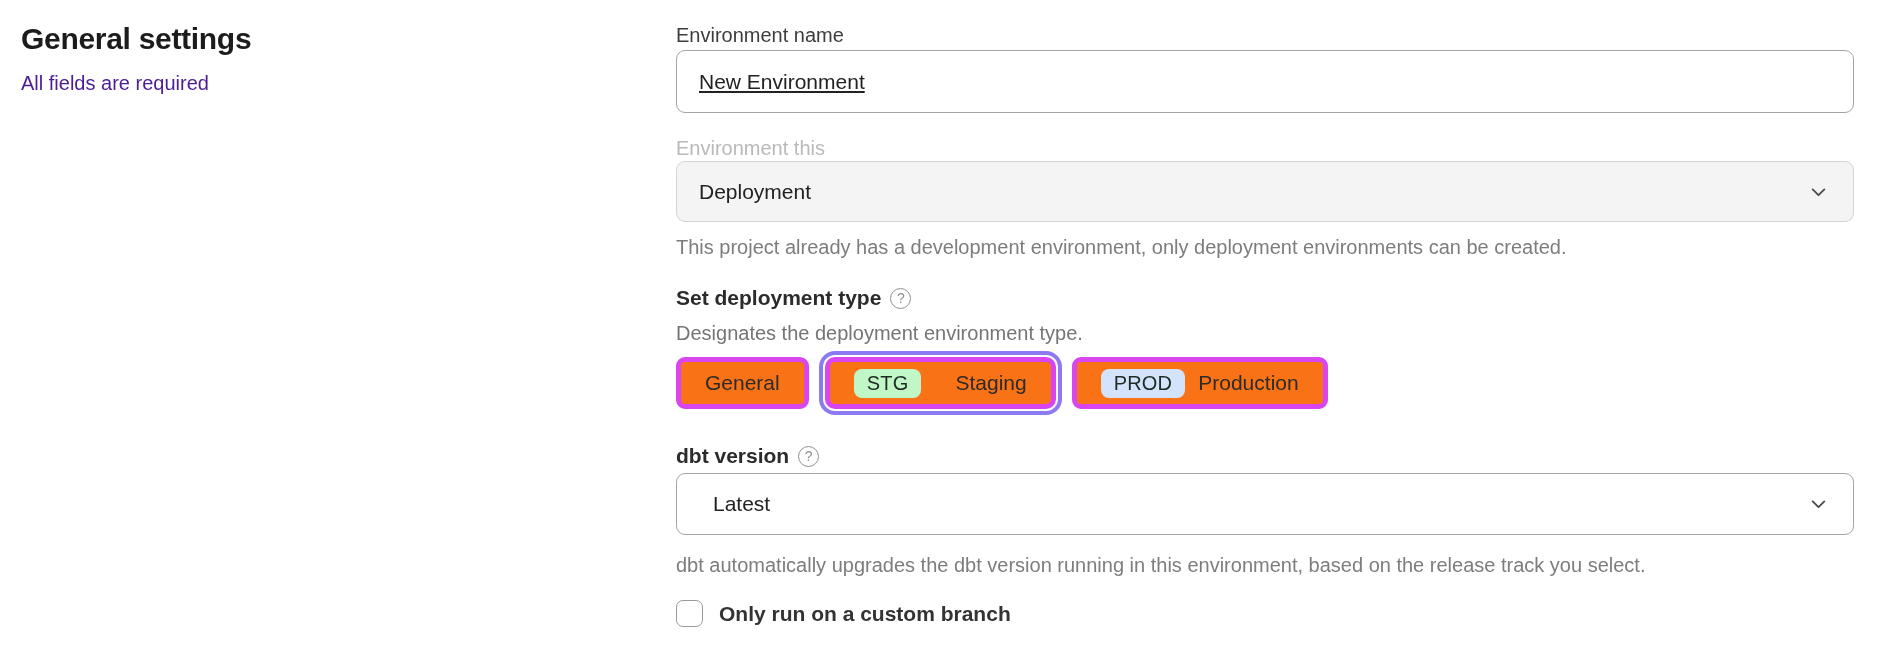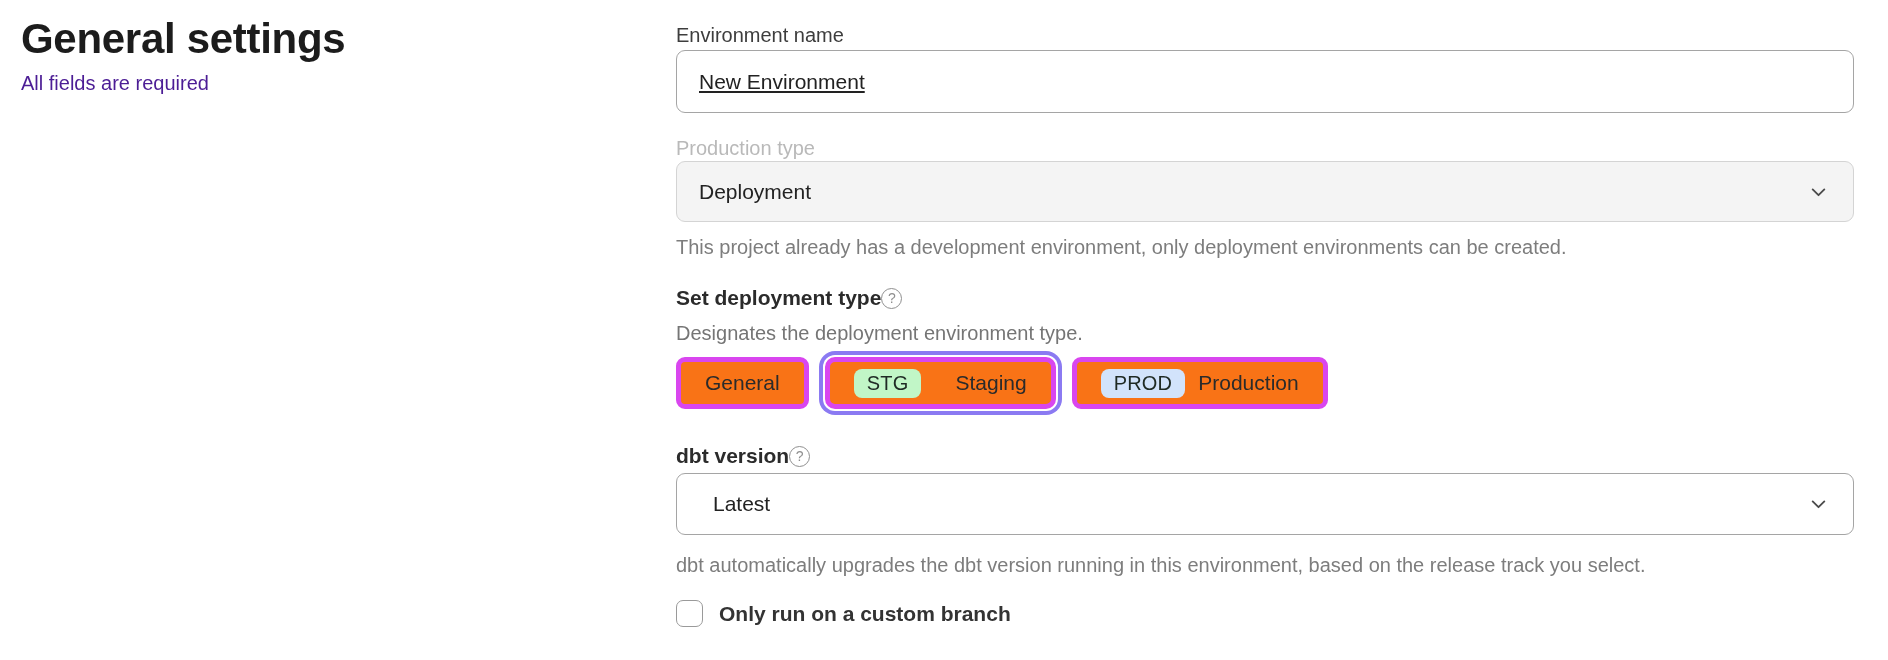--- a/index.html
+++ b/index.html
@@ -8,21 +8,21 @@
     background: #ffffff;
     font-family: "Liberation Sans", sans-serif;
     overflow: hidden;
     color: #2b2b2b;
   }
   .page { position: relative; width: 1888px; height: 660px; }
 
   
   .left-panel { position: absolute; left: 21px; top: 20px; width: 600px; }
   .page-title {
-    font-size: 42px; font-weight: 700; color: #1c1c1c; letter-spacing: -0.3px;
+    font-size: 30px; font-weight: 700; color: #1c1c1c; letter-spacing: -0.3px;
     line-height: 38px;
   }
   .page-subtitle { margin-top: 12px; font-size: 20px; color: #4c1d95; line-height: 26px; }
 
   
   .form-col { position: absolute; left: 676px; top: 0; width: 1178px; display: flex; flex-direction: column; }
 
   .field-label { margin-top: 22px; font-size: 20px; line-height: 26px; font-weight: 500; color: #3d3d3d; }
   .field-label.disabled { color: #b9b9b9; }
 
@@ -47,21 +47,21 @@
     margin-top: 3px; height: 62px;
     background: #fff; border: 1.5px solid #a5a5a5; padding-left: 36px;
   }
   .chevron { position: absolute; right: 26px; top: 50%; transform: translateY(-50%); display: flex; }
 
   .helper-text { font-size: 20px; line-height: 26px; color: #7d7d7d; }
   .helper-1 { margin-top: 12px; }
   .helper-2 { margin-top: 17px; }
 
   .section-heading {
-    display: flex; align-items: center; 
+    display: flex; align-items: center; gap: 9px;
     font-size: 21px; line-height: 28px; font-weight: 700; color: #2b2b2b;
   }
   .heading-1 { margin-top: 24px; }
   .heading-2 { margin-top: 32px; }
   .help-icon {
     width: 21px; height: 21px; border: 1.5px solid #8f8f8f; border-radius: 50%;
     color: #8f8f8f; font-size: 14px; font-weight: 500;
     display: inline-flex; align-items: center; justify-content: center;
     cursor: pointer; flex: 0 0 auto;
   }
@@ -107,21 +107,21 @@
   <div class="left-panel">
     <div class="page-title">General settings</div>
     <div class="page-subtitle">All fields are required</div>
   </div>
 
   <div class="form-col">
 
     <div class="field-label">Environment name</div>
     <input class="text-input" type="text" value="New Environment" style="">
 
-    <div class="field-label disabled">Production type</div>
+    <div class="field-label disabled">Environment this</div>
     <div class="select-box disabled">
       <span>Deployment</span>
       <span class="chevron">
         <svg width="17" height="17" viewBox="0 0 16 16">
             <path d="M2.5 5.5 L8 11 L13.5 5.5" fill="none" stroke="#4a4a4a" stroke-width="1.7" stroke-linecap="round" stroke-linejoin="round"></path>
           </svg>
       </span>
     </div>
     <div class="helper-text helper-1">This project already has a development environment, only deployment environments can be created.</div>
 

